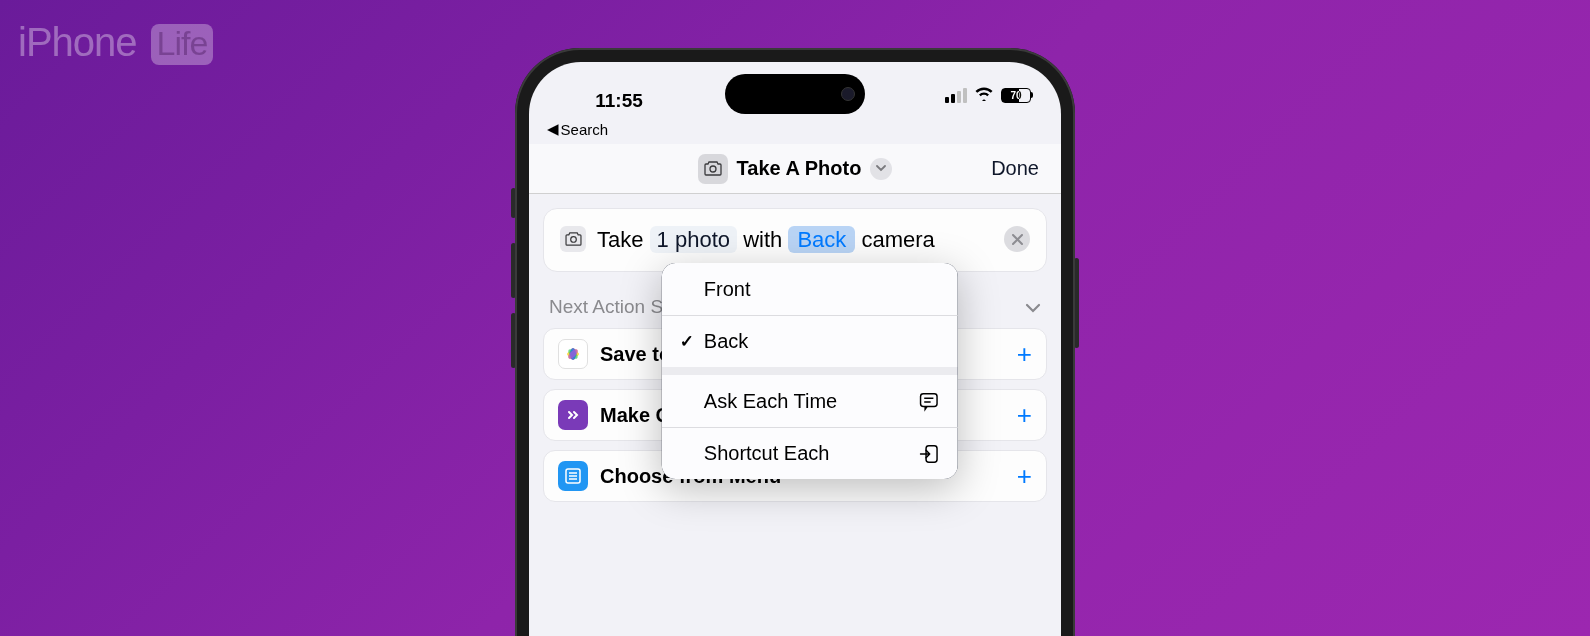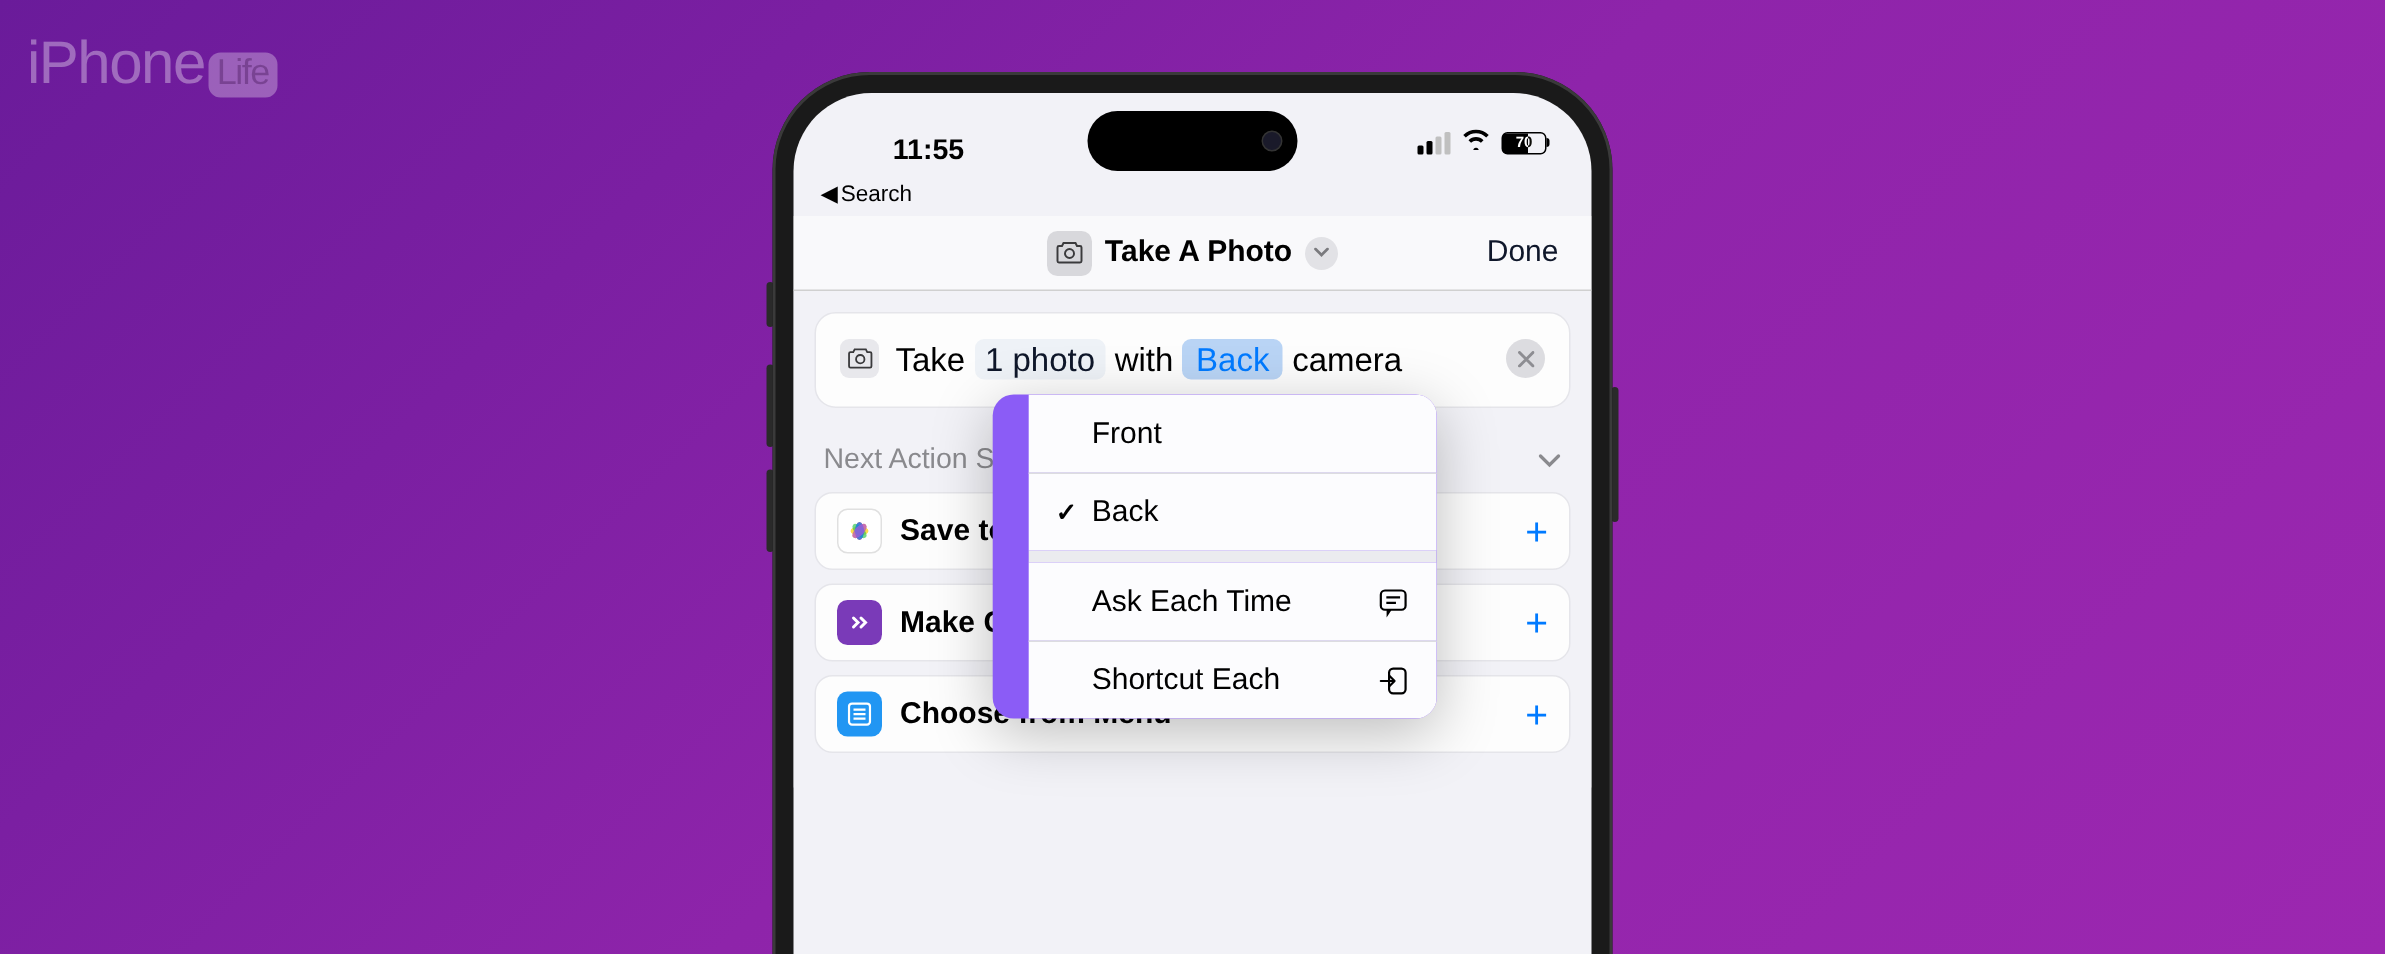--- a/index.html
+++ b/index.html
@@ -19,22 +19,22 @@
     font-size: 40px;
     font-weight: 500;
     letter-spacing: -1px;
     display: flex;
     align-items: flex-end;
   }
   .watermark .life {
     background: rgba(255,255,255,0.3);
     border-radius: 8px;
     padding: 0 6px 2px 6px;
-    margin-left: 2px;
-    font-size: 24px;
+    margin-left: 14px;
+    font-size: 34px;
     color: rgba(80,30,100,0.45);
   }
   .phone-wrap {
     position: absolute;
     left: 50%;
     transform: translateX(-50%);
     top: 48px;
     width: 560px;
   }
   .phone-frame {
@@ -288,26 +288,25 @@
     font-size: 26px;
     font-weight: 300;
   }
   
   .popup {
     position: absolute;
     top: 201px;
     left: 50%;
     transform: translateX(-45%);
     width: 296px;
-    background: #8b5cf6;
+    background: #0f172a;
     border-radius: 14px;
     box-shadow: 0 10px 40px rgba(0,0,0,0.25);
     z-index: 50;
     overflow: hidden;
-    padding-left: 24px;
   }
   .popup-item {
     height: 52px;
     display: flex;
     align-items: center;
     padding: 0 18px;
     font-size: 20px;
     background: #fcfcfe;
     position: relative;
   }

